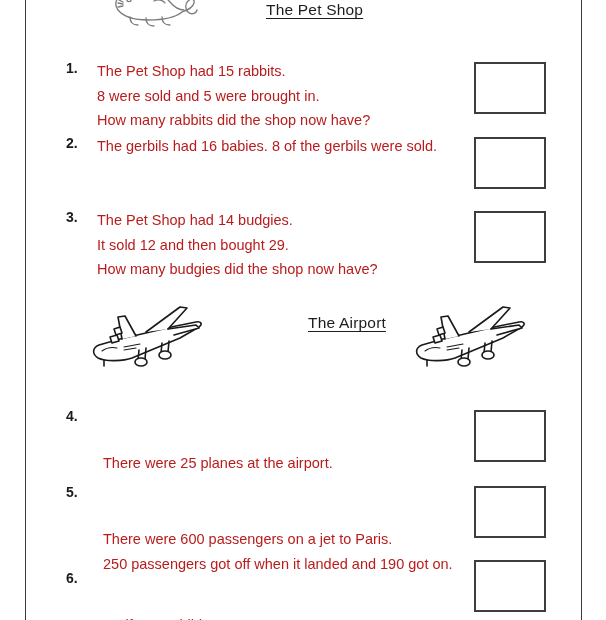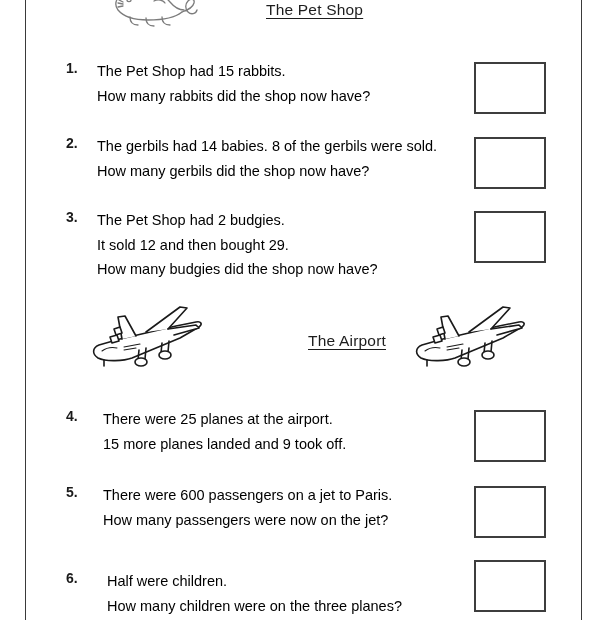--- a/index.html
+++ b/index.html
@@ -39,21 +39,21 @@
   .section-heading {
     position: absolute;
     font-size: 15.5px;
     letter-spacing: 0.2px;
     color: #1d1d1d;
     text-decoration: underline;
     text-underline-offset: 3px;
     white-space: nowrap;
   }
   #heading-pet-shop { left: 266px; top: 1px; }
-  #heading-airport  { left: 308px; top: 332px; }
+  #heading-airport  { left: 308px; top: 314px; }
 
   
   .illustration {
     position: absolute;
     pointer-events: none;
   }
   #rabbit-illustration { left: 96px;  top: -26px; }
   #plane-illustration-left  { left: 84px;  top: 303px; }
   #plane-illustration-right { left: 407px; top: 303px; }
 
@@ -71,28 +71,28 @@
     font-weight: bold;
     color: #1a1a1a;
   }
   .q-lines {
     position: absolute;
     top: -1px;
   }
   .q-line {
     font-size: 14.5px;
     line-height: 24.5px;
-    color: #000000;
+    color: #b91c1c;
     white-space: nowrap;
   }
 
   
   .group-pet .q-lines { left: 31px; }
   
-  .group-airport .q-lines { left: 37px; }
+  .group-airport .q-lines { left: 37px; margin-top: 44px; }
 
   
   .answer-box {
     position: absolute;
     left: 474px;
     width: 68px;
     height: 48px;
     background: #ffffff;
     border: 2px solid #3d3d3d;
     box-sizing: content-box;
@@ -124,38 +124,38 @@
       </g>
     </svg>
   </div>
 
   <div class="section-heading" id="heading-pet-shop">The Pet Shop</div>
 
   <div class="question group-pet" style="top:60px;">
     <span class="q-number">1.</span>
     <div class="q-lines">
       <div class="q-line">The Pet Shop had 15 rabbits.</div>
+      <div class="q-line">8 were sold and 5 were brought in.</div>
       <div class="q-line">How many rabbits did the shop now have?</div>
     </div>
   </div>
   <div class="answer-box" style="top:62px;"></div>
 
   <div class="question group-pet" style="top:135px;">
     <span class="q-number">2.</span>
     <div class="q-lines">
-      <div class="q-line">The gerbils had 14 babies.   8 of the gerbils were sold.</div>
-      <div class="q-line">How many gerbils did the shop now have?</div>
+      <div class="q-line">The gerbils had 16 babies.   8 of the gerbils were sold.</div>
     </div>
   </div>
   <div class="answer-box" style="top:137px;"></div>
 
   <div class="question group-pet" style="top:209px;">
     <span class="q-number">3.</span>
     <div class="q-lines">
-      <div class="q-line">The Pet Shop had 2 budgies.</div>
+      <div class="q-line">The Pet Shop had 14 budgies.</div>
       <div class="q-line">It sold 12 and then bought 29.</div>
       <div class="q-line">How many budgies did the shop now have?</div>
     </div>
   </div>
   <div class="answer-box" style="top:211px;"></div>
 
   <div class="illustration" id="plane-illustration-left">
     <svg width="124" height="80" viewBox="0 0 124 80" xmlns="http://www.w3.org/2000/svg">
       <g fill="#ffffff" stroke="#1a1a1a" stroke-width="1.6" stroke-linejoin="round" stroke-linecap="round">
         <path d="M14 55 C8 51, 8 45, 15 42 L36 36 L92 23 L112 19 C117 18, 119 21, 115 24 L96 35 L48 55 C40 58, 22 59, 14 55 Z"></path>
@@ -198,30 +198,29 @@
         <path d="M18 48 C22 45, 28 44, 33 45"></path>
         <path d="M40 44 L56 41 M40 47 L52 45"></path>
       </g>
     </svg>
   </div>
 
   <div class="question group-airport" style="top:408px;">
     <span class="q-number">4.</span>
     <div class="q-lines">
       <div class="q-line">There were 25 planes at the airport.</div>
-      <div class="q-line">15 more planes landed and 9 took off.</div>
     </div>
   </div>
   <div class="answer-box" style="top:410px;"></div>
 
   <div class="question group-airport" style="top:484px;">
     <span class="q-number">5.</span>
     <div class="q-lines">
       <div class="q-line">There were 600 passengers on a jet to Paris.</div>
-      <div class="q-line">How many passengers were now on the jet?</div>
+      <div class="q-line">250 passengers got off when it landed and 190 got on.</div>
     </div>
   </div>
   <div class="answer-box" style="top:486px;"></div>
 
   <div class="question group-airport" style="top:570px;">
     <span class="q-number">6.</span>
     <div class="q-lines" style="left:41px;">
       <div class="q-line">Half were children.</div>
       <div class="q-line">How many children were on the three planes?</div>
     </div>

